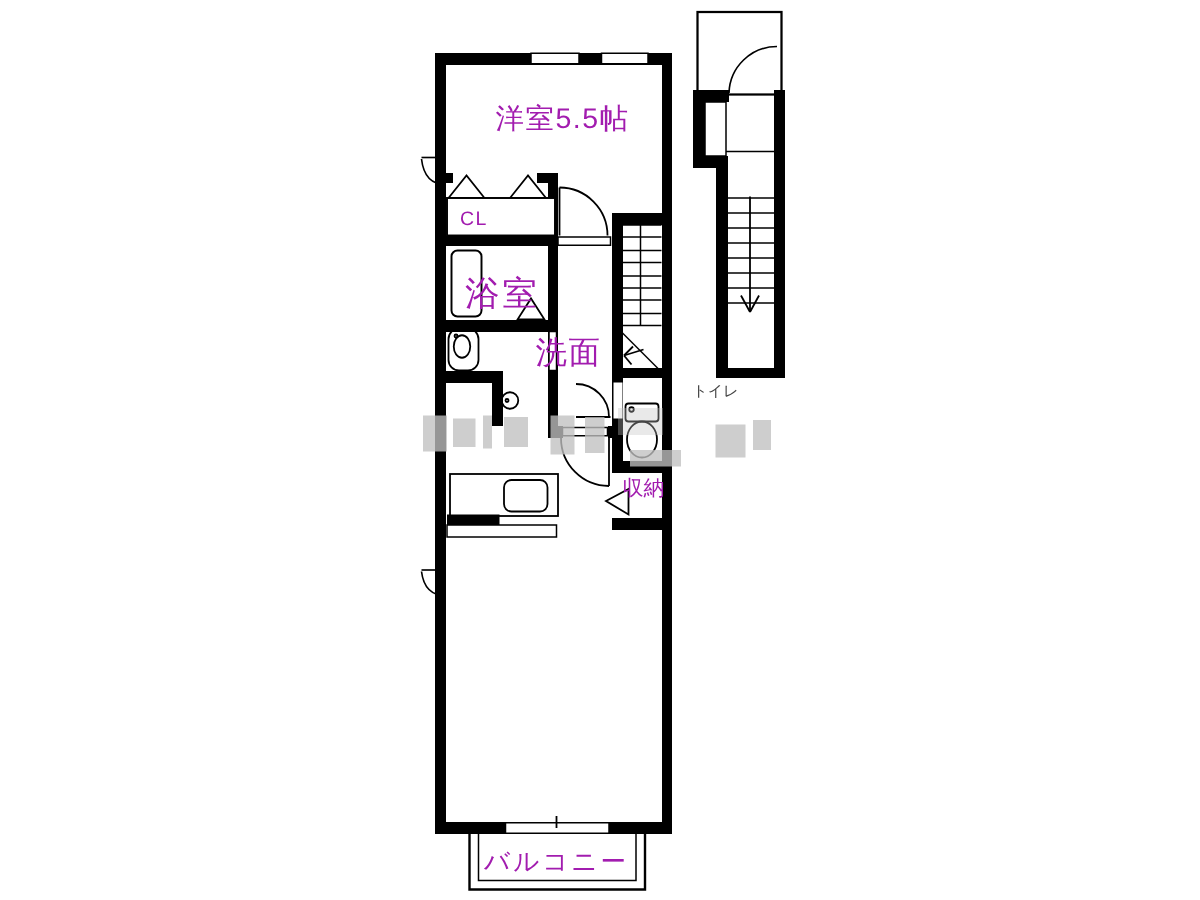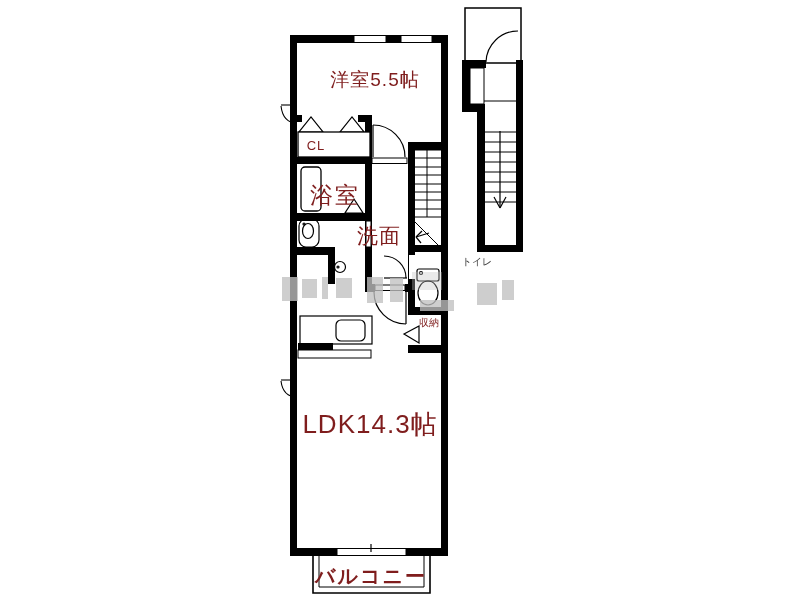--- a/index.html
+++ b/index.html
@@ -1,27 +1,27 @@
 <!DOCTYPE html>
 <html><head>
 <meta charset="utf-8">
 <style>
   html,body{margin:0;padding:0;background:#ffffff;}
   #canvas{position:relative;width:800px;height:600px;background:#ffffff;overflow:hidden;
           font-family:"Liberation Sans",sans-serif;}
   #plan-svg{position:absolute;left:0;top:0;}
-  .lbl{position:absolute;color:#7f1d1d;text-align:center;white-space:nowrap;line-height:1;}
+  .lbl{position:absolute;color:#a21caf;text-align:center;white-space:nowrap;line-height:1;}
   .lbl-yoshitsu{left:295px;top:70px;width:160px;font-size:19px;letter-spacing:1px;}
   .lbl-cl{left:280px;top:139px;width:72px;font-size:13px;letter-spacing:1px;}
   .lbl-yokushitsu{left:293px;top:184px;width:84px;font-size:23px;letter-spacing:2px;}
   .lbl-senmen{left:299px;top:225px;width:80px;font-size:21px;letter-spacing:1px;margin-left:40px;}
   .lbl-toilet{left:408px;top:257px;width:44px;font-size:10px;color:#444;margin-left:47px;}
-  .lbl-shuno{left:409px;top:318px;width:40px;font-size:10px;}
+  .lbl-shuno{left:409px;top:318px;width:40px;font-size:14px;}
   .lbl-ldk{left:270px;top:411px;width:200px;font-size:26px;letter-spacing:1px;}
-  .lbl-balcony{left:301px;top:566px;width:140px;font-size:20px;letter-spacing:2px;font-weight:bold;}
+  .lbl-balcony{left:301px;top:566px;width:140px;font-size:17px;letter-spacing:2px;}
   .wm{position:absolute;background:rgba(192,192,192,0.78);pointer-events:none;}
 </style>
 </head>
 <body>
 
 <div id="canvas">
 
 <svg id="plan-svg" width="800" height="600" viewBox="0 0 800 600">
 
   <g fill="#000" shape-rendering="crispEdges">
@@ -188,21 +188,20 @@
     <path d="M 281,381 Q 283,397 297,397"></path>
   </g>
 </svg>
 
 <div class="lbl lbl-yoshitsu">洋室5.5帖</div>
 <div class="lbl lbl-cl">CL</div>
 <div class="lbl lbl-yokushitsu">浴室</div>
 <div class="lbl lbl-senmen">洗面</div>
 <div class="lbl lbl-toilet">トイレ</div>
 <div class="lbl lbl-shuno">収納</div>
-<div class="lbl lbl-ldk">LDK14.3帖</div>
 <div class="lbl lbl-balcony">バルコニー</div>
 
 <div>
   <div class="wm" style="left:282px;top:277px;width:16px;height:24px;"></div>
   <div class="wm" style="left:302px;top:279px;width:15px;height:19px;"></div>
   <div class="wm" style="left:322px;top:277px;width:6px;height:22px;"></div>
   <div class="wm" style="left:336px;top:278px;width:16px;height:20px;"></div>
   <div class="wm" style="left:367px;top:277px;width:16px;height:26px;"></div>
   <div class="wm" style="left:390px;top:278px;width:13px;height:24px;"></div>
   <div class="wm" style="left:412px;top:272px;width:30px;height:18px;opacity:.45;"></div>

